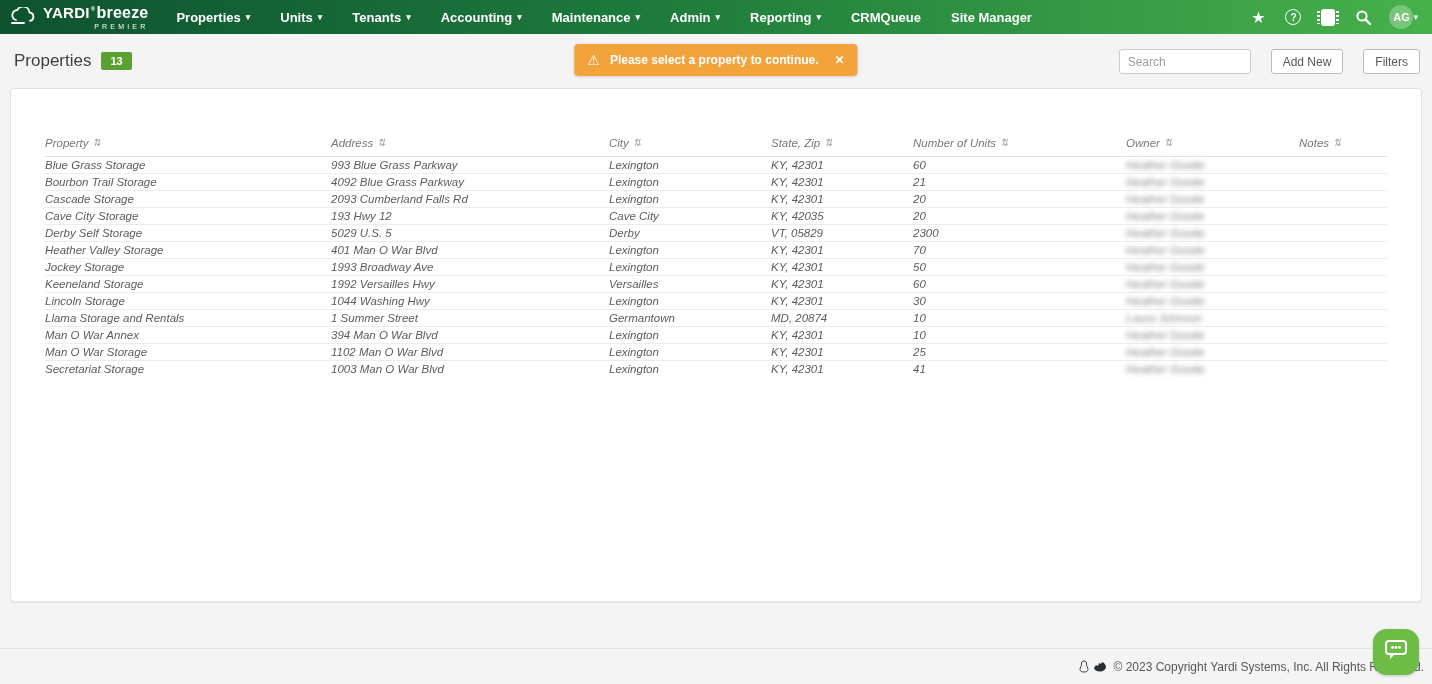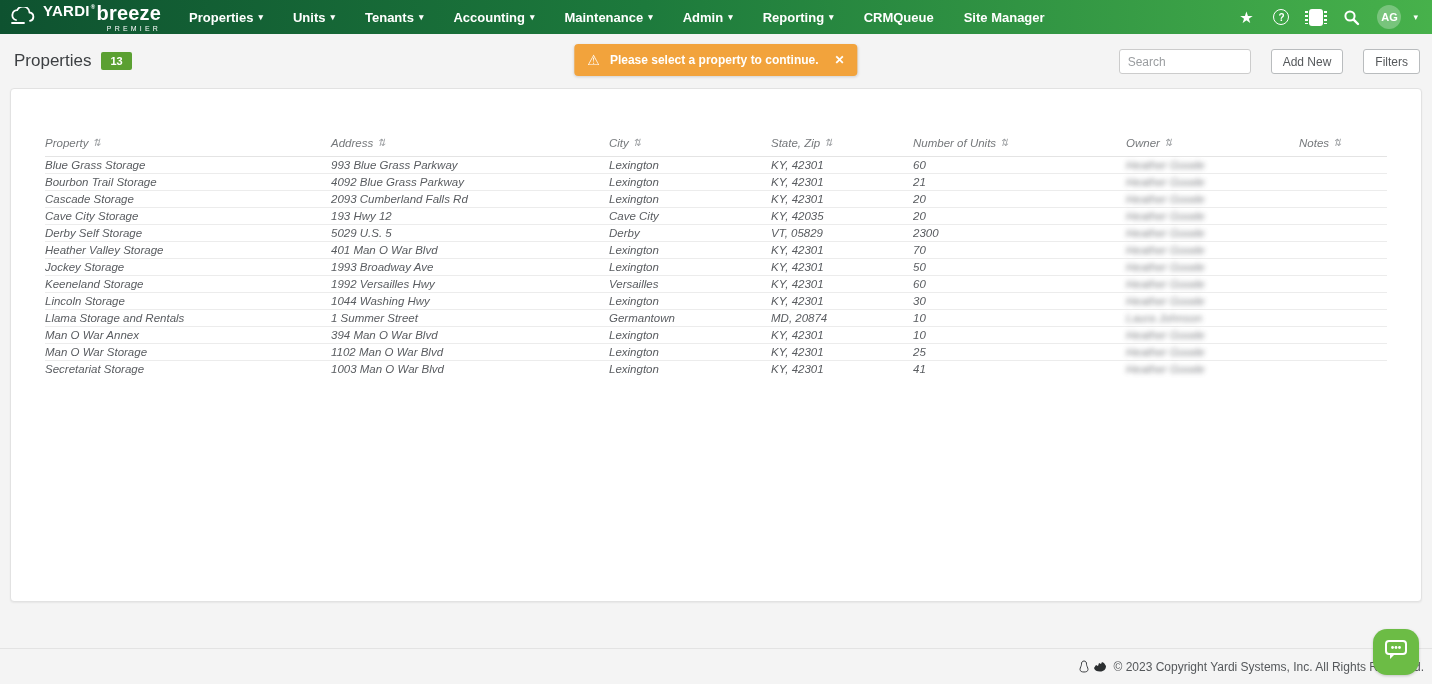--- a/index.html
+++ b/index.html
@@ -9,35 +9,35 @@
 
   
   .nav { position:absolute; top:0; left:0; width:100%; height:34px;
     background:linear-gradient(90deg,#0e5230 0%, #1d7a3c 45%, #47b14b 100%);
     display:flex; align-items:center; color:#fff; }
   .logo { display:flex; align-items:center; gap:7px; padding:0 14px 0 10px; }
   .logo svg { display:block; }
   .logo-text { line-height:1; }
   .logo-row1 { font-size:15px; font-weight:bold; letter-spacing:.3px; display:flex; align-items:flex-start; }
   .logo-reg { font-size:6px; margin:1px 1px 0 1px; }
-  .logo-breeze { font-weight:bold; font-size:20px; letter-spacing:.2px; }
+  .logo-breeze { font-weight:bold; font-size:16px; letter-spacing:.2px; }
   .logo-row2 { font-size:7px; letter-spacing:3.2px; text-align:right; margin-top:2px; }
   .nav-items { display:flex; align-items:center; gap:30px; margin-left:14px; }
   .nav-item { font-size:13px; font-weight:bold; cursor:pointer; white-space:nowrap; display:flex; align-items:center; gap:5px; }
   .nav-item .caret { font-size:9px; }
   .nav-right { margin-left:auto; display:flex; align-items:center; gap:17px; padding-right:14px; }
   .nav-ico { width:18px; height:18px; display:flex; align-items:center; justify-content:center;
     font-size:16px; cursor:pointer; }
   .help-ico { width:16px; height:16px; border:1.6px solid #fff; border-radius:50%;
     font-size:10px; font-weight:bold; display:flex; align-items:center; justify-content:center; }
   .chip-ico { width:14px; height:17px; background:#fff; border-radius:3px; position:relative; }
   .chip-ico:before, .chip-ico:after { content:""; position:absolute; top:2px; width:3px; height:13px;
     background:repeating-linear-gradient(180deg,#fff 0 2px, rgba(255,255,255,0) 2px 4px); }
   .chip-ico:before { left:-4px; } .chip-ico:after { right:-4px; }
-  .avatar-wrap { display:flex; align-items:center; gap:12px; cursor:pointer; }
+  .avatar-wrap { display:flex; align-items:center; gap:0; cursor:pointer; }
   .avatar { width:24px; height:24px; border-radius:50%; background:rgba(255,255,255,.28);
     display:flex; align-items:center; justify-content:center; font-size:11px; font-weight:bold; }
   .caret-sm { font-size:9px; }
 
   
   .page-header { position:absolute; top:34px; left:0; width:100%; height:54px; }
   .title-wrap { position:absolute; left:14px; top:17px; display:flex; align-items:center; gap:10px; }
   .page-title { font-size:17px; color:#3c3f42; }
   .count-badge { background:#5ba032; color:#fff; font-size:11px; font-weight:bold;
     border-radius:2px; padding:3px 9px; }

